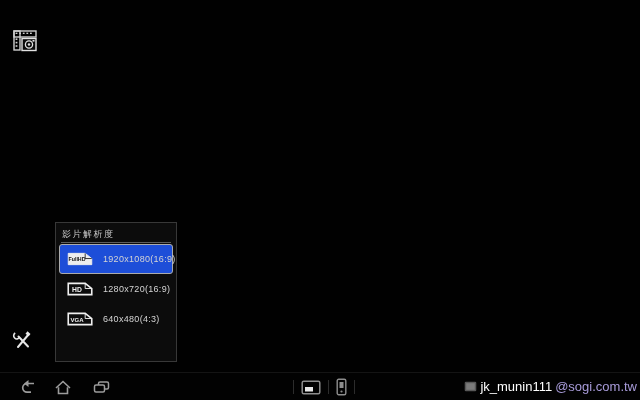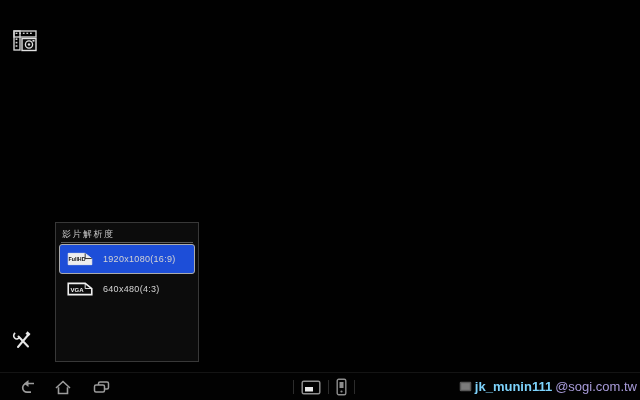--- a/index.html
+++ b/index.html
@@ -6,21 +6,21 @@
   #screen{
     position:relative;width:640px;height:400px;overflow:hidden;
     background:#010101;
     font-family:"Liberation Sans",sans-serif;
     -webkit-font-smoothing:antialiased;
   }
   
   .mode-icon{position:absolute;left:13px;top:28px;width:25px;height:25px;cursor:pointer;}
   
   .panel{
-    position:absolute;left:55px;top:222px;width:144px;height:140px;
+    position:absolute;left:55px;top:222px;width:122px;height:140px;
     background:#0c0c0c;border:1px solid #383838;box-sizing:border-box;
   }
   .panel-title{
     padding:4px 6px 0 6px;font-size:9px;line-height:14px;color:#c8c8c8;
     letter-spacing:1.5px;white-space:nowrap;
   }
   .panel-divider{margin:1px 5px 0 5px;border-bottom:1px solid #5e5e5e;height:0;}
   .opt-list{padding-top:1px;}
   .row{
     height:30px;margin:0 4px;display:flex;align-items:center;gap:9px;
@@ -48,21 +48,21 @@
     position:absolute;left:293px;top:3px;height:22px;
     display:flex;align-items:center;gap:7px;
   }
   .vsep{width:1px;height:14px;background:#2c2c2c;}
   .sysicon{cursor:pointer;display:block;}
   
   .watermark{
     position:absolute;right:3px;bottom:6px;display:flex;align-items:center;gap:3px;
     font-size:13px;white-space:nowrap;
   }
-  .wm-user{color:#7dd3fc;font-weight:bold;}
+  .wm-user{color:#ffffff;}
   .wm-domain{color:#c4b5fd;opacity:0.85;}
   .wm-icon{width:13px;height:11px;display:block;opacity:0.8;}
 </style>
 </head>
 <body>
 
 <div id="screen">
 
   <svg class="mode-icon" viewBox="0 0 25 25">
     <g fill="none" stroke="#cfcfcf" stroke-width="1.4">
@@ -92,20 +92,28 @@
 
       <div class="row selected">
         <svg class="badge" viewBox="0 0 28 17">
           <path d="M1.5,2.5 H19.5 L26.5,8 V14.5 H1.5 Z" fill="#ededed" stroke="#ededed" stroke-width="1"></path>
           <path d="M19.5,2.5 V8 H26.5" fill="none" stroke="#1a1a1a" stroke-width="0.9"></path>
           <text x="10.8" y="11" text-anchor="middle" font-size="5.6" fill="#111">FullHD</text>
         </svg>
         <span class="label">1920x1080(16:9)</span>
       </div>
 
+      <div class="row">
+        <svg class="badge" viewBox="0 0 28 17">
+          <path d="M1.5,2.5 H19.5 L26.5,8 V14.5 H1.5 Z" fill="none" stroke="#f0f0f0" stroke-width="1.7"></path>
+          <path d="M19.5,2.5 V8 H26.5" fill="none" stroke="#f0f0f0" stroke-width="1"></path>
+          <text x="10.8" y="12" text-anchor="middle" font-size="7.2" fill="#f0f0f0">HD</text>
+        </svg>
+        <span class="label">1280x720(16:9)</span>
+      </div>
 
       <div class="row">
         <svg class="badge" viewBox="0 0 28 17">
           <path d="M1.5,2.5 H19.5 L26.5,8 V14.5 H1.5 Z" fill="none" stroke="#f0f0f0" stroke-width="1.7"></path>
           <path d="M19.5,2.5 V8 H26.5" fill="none" stroke="#f0f0f0" stroke-width="1"></path>
           <text x="10.8" y="11.7" text-anchor="middle" font-size="6.4" fill="#f0f0f0">VGA</text>
         </svg>
         <span class="label">640x480(4:3)</span>
       </div>
 

